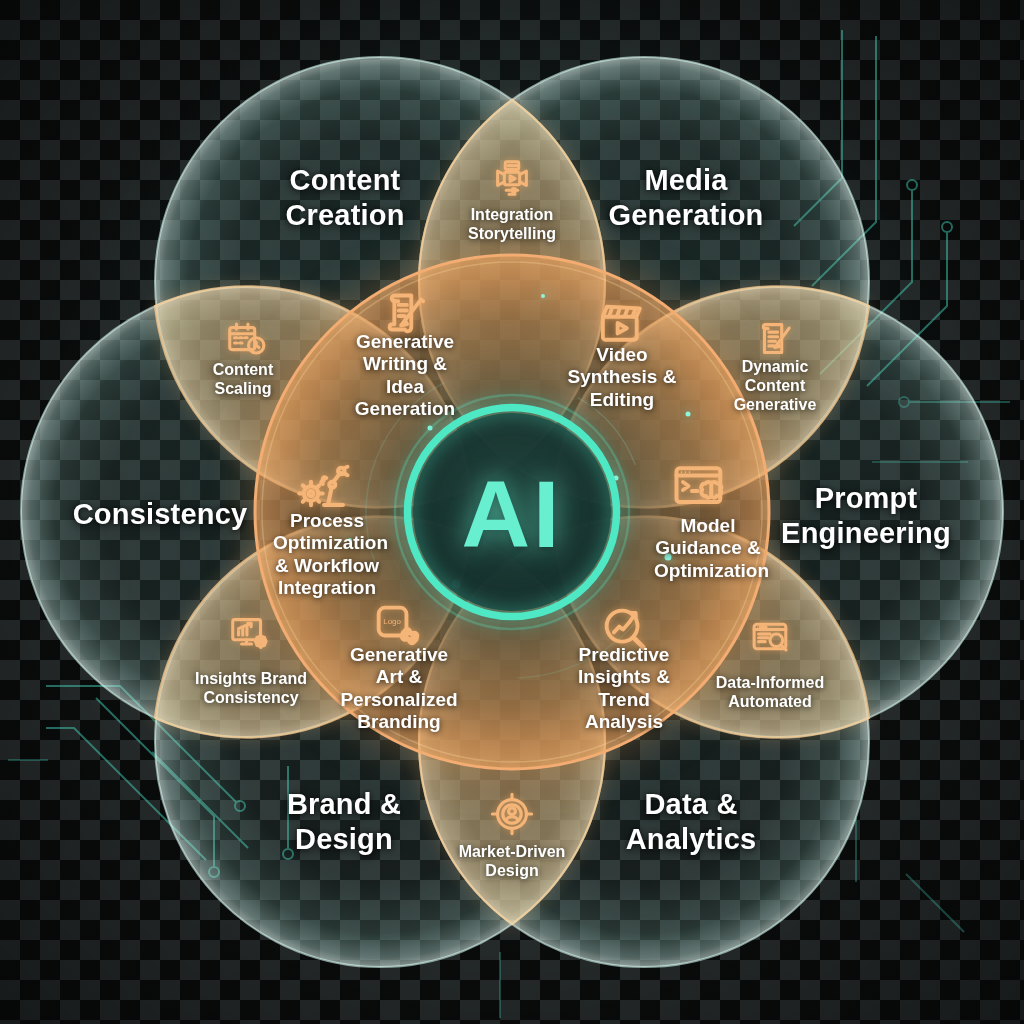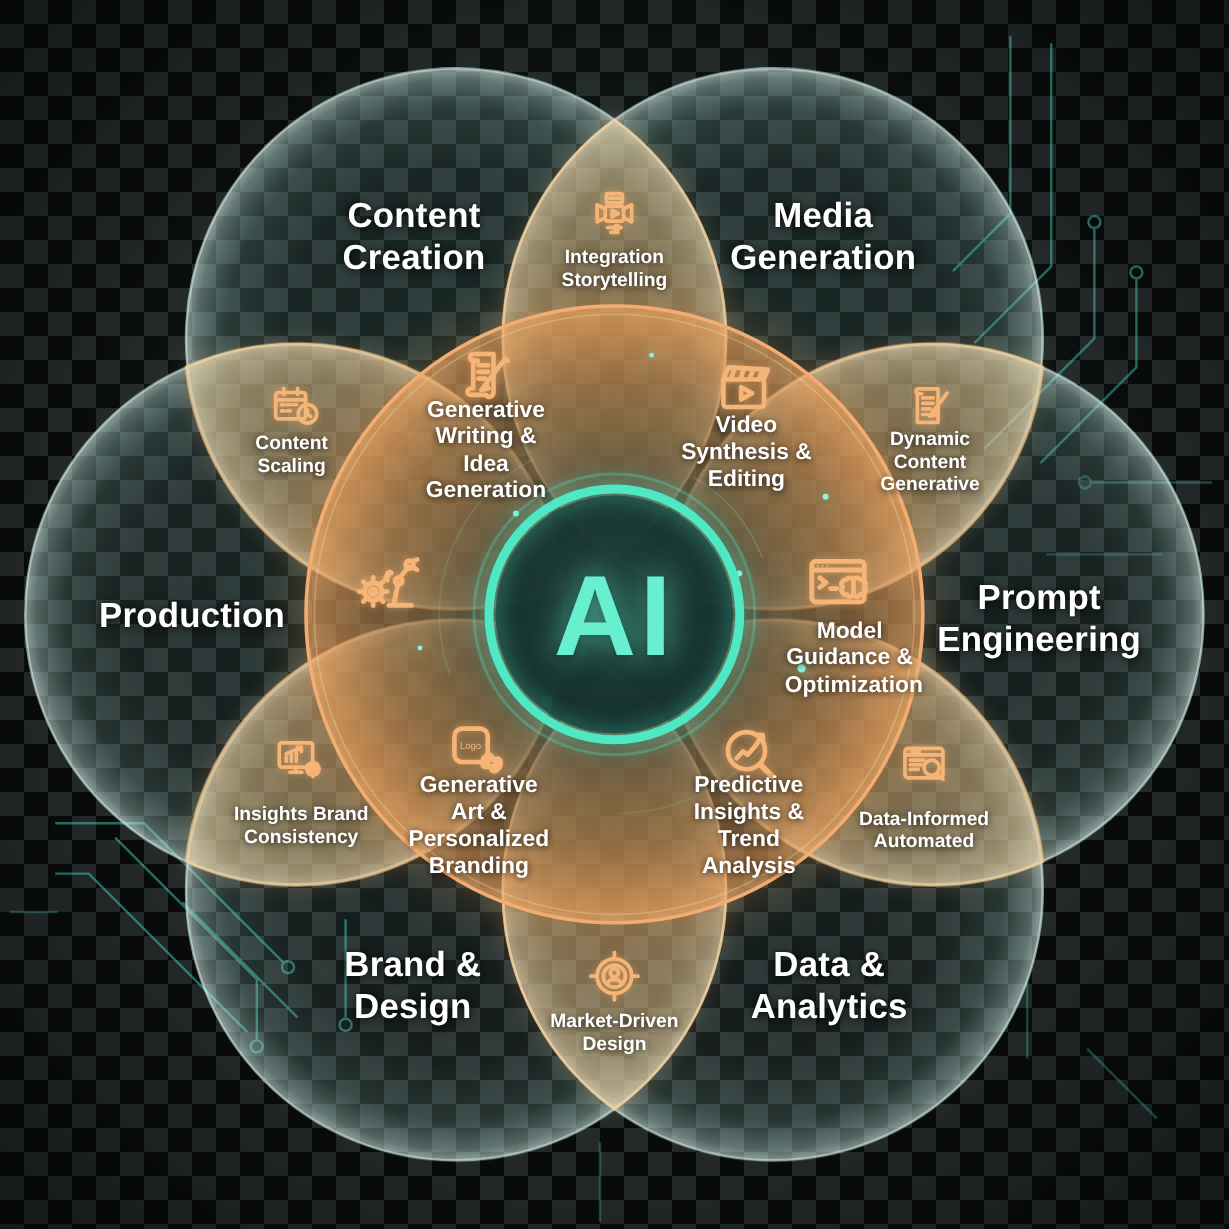--- a/index.html
+++ b/index.html
@@ -150,21 +150,21 @@
     <circle cx="512" cy="512" r="117" fill="none" stroke="rgba(79,232,197,0.28)" stroke-width="2.5"></circle>
     <circle cx="512" cy="512" r="104.5" fill="none" stroke="#4fe8c5" stroke-width="7.5" style="filter:drop-shadow(0 0 10px rgba(79,232,197,.75))"></circle>
   </svg>
 
   <div class="items">
 
     <div class="item ai-core" style="left:512px;top:514px;">AI</div>
 
     <div class="item label-outer" style="left:345px;top:198px;width:200px;">Content Creation</div>
     <div class="item label-outer" style="left:686px;top:198px;width:210px;">Media Generation</div>
-    <div class="item label-outer" style="left:160px;top:514px;width:300px;">Production</div>
+    <div class="item label-outer" style="left:160px;top:514px;width:300px;">Consistency</div>
     <div class="item label-outer" style="left:866px;top:516px;width:230px;">Prompt Engineering</div>
     <div class="item label-outer" style="left:344px;top:822px;width:170px;">Brand &amp; Design</div>
     <div class="item label-outer" style="left:691px;top:822px;width:180px;">Data &amp; Analytics</div>
 
     <div class="item icon" style="left:512px;top:182px;">
       <svg width="46" height="46" viewBox="0 0 24 24">
         <rect x="8.5" y="2.5" width="7" height="4" rx="0.8"></rect>
           <path d="M10,4.5 h2.2 M13.4,4.5 h1"></path>
         <rect x="8" y="8" width="8" height="6.5" rx="1"></rect>
         <path d="M11,9.8 L13.6,11.25 L11,12.7 Z"></path>
@@ -262,20 +262,21 @@
           <circle cx="6.8" cy="15.8" r="1"></circle>
         <path d="M6.8,12.2 v-1.1 M6.8,19.4 v1.1 M3.2,15.8 h-1.1 M10.4,15.8 h1.1 M4.3,13.3 l-0.8,-0.8 M9.3,18.3 l0.8,0.8 M9.3,13.3 l0.8,-0.8 M4.3,18.3 l-0.8,0.8"></path>
         <path d="M12,20.4 h7.6 M13.6,20.4 L15.1,13"></path>
         <circle cx="15.3" cy="12.3" r="1.2"></circle>
         <path d="M15.7,11.2 L18.6,7.4"></path>
         <circle cx="18.9" cy="6.8" r="1.3"></circle>
         <path d="M19.8,5.8 l1.6,-0.7 M19.9,7.6 l1.5,0.9"></path>
         <path d="M12.9,9.6 c-1.1,-0.7 -1.9,0.4 -1,1.1 c-1,-0.2 -1.4,1 -0.4,1.3"></path>
       </svg>
     </div>
+    <div class="item cap-label" style="left:327px;top:555px;width:108px;">Process Optimization &amp; Workflow Integration</div>
 
     <div class="item icon" style="left:699px;top:489px;">
       <svg width="60" height="60" viewBox="0 0 24 24">
         <rect x="3" y="4.5" width="17.5" height="13.5" rx="1.3"></rect>
         <path d="M3,7.4 H20.5"></path>
         <circle cx="5" cy="6" r="0.35" fill="#f5b578" stroke="none"></circle>
         <circle cx="6.6" cy="6" r="0.35" fill="#f5b578" stroke="none"></circle>
         <circle cx="8.2" cy="6" r="0.35" fill="#f5b578" stroke="none"></circle>
         <path d="M5.6,10 l2.2,1.6 -2.2,1.6 M9.2,13.6 h2.2"></path>
         <path d="M16.9,10.6 c-0.5,-0.8 -1.8,-0.8 -2.3,0 c-1.5,0 -2.2,1.5 -1.3,2.5 c-0.9,1.1 0,2.6 1.4,2.5 c0.4,0.9 1.7,0.9 2.2,0.1"></path>

